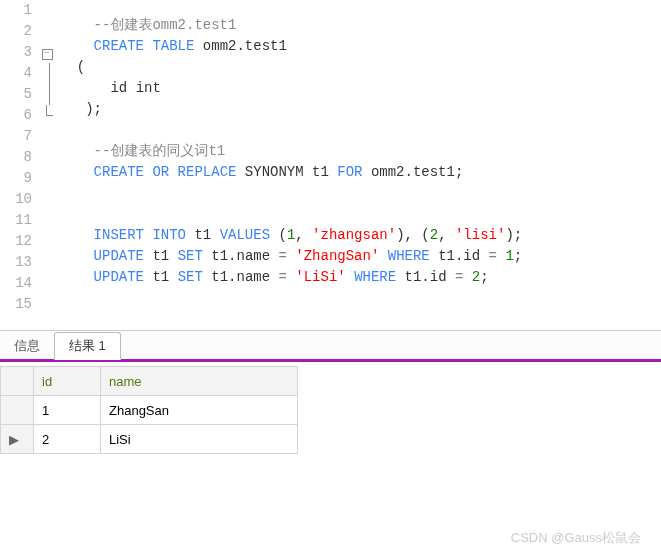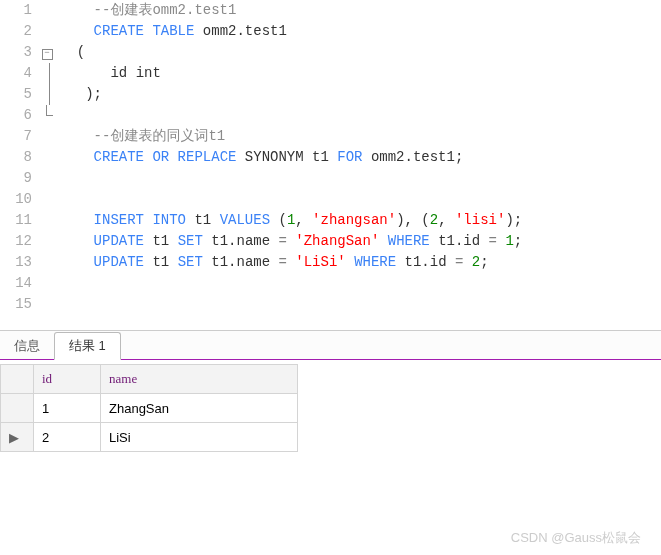--- a/index.html
+++ b/index.html
@@ -60,37 +60,38 @@
     width: 6px;
     height: 10px;
     border-left: 1px solid #888;
     border-bottom: 1px solid #888;
     vertical-align: top;
     margin-left: 5px;
   }
   .code {
     flex: 1;
     padding-left: 6px;
+    margin-top: 15px;
   }
   .c-comment { color: #8a8a8a; }
   .c-keyword { color: #3b82f6; }
   .c-number  { color: #098600; }
   .c-string  { color: #ff0000; }
   .c-ident   { color: #333; }
   .c-punct   { color: #333; }
   .c-star    { color: #808080; }
 
   .results-area {
     padding: 0;
   }
   .tabs {
     display: flex;
     align-items: flex-end;
     height: 28px;
-    border-bottom: 1px solid #a21caf;
+    border-bottom: 3px solid #a21caf;
     font-family: 'Microsoft YaHei', Arial, sans-serif;
     font-size: 13px;
     background: #fcfcfc;
   }
   .tab {
     padding: 4px 14px;
     color: #555;
     cursor: pointer;
   }
   .tab.active {
@@ -109,22 +110,21 @@
   }
   .grid th, .grid td {
     border: 1px solid #d4d4d4;
     padding: 4px 8px;
     text-align: left;
     height: 20px;
   }
   .grid th {
     background: #f3f3f3;
     font-weight: normal;
-    color: #701a75;
-    font-family: Liberation Serif, serif;
+    color: #4d7c0f;
   }
   .rowhead {
     background: #f3f3f3;
     width: 16px;
     min-width: 16px;
     text-align: center;
     color: #666;
   }
   .col-id { width: 50px; text-align: right; }
   .col-name { width: 180px; }

